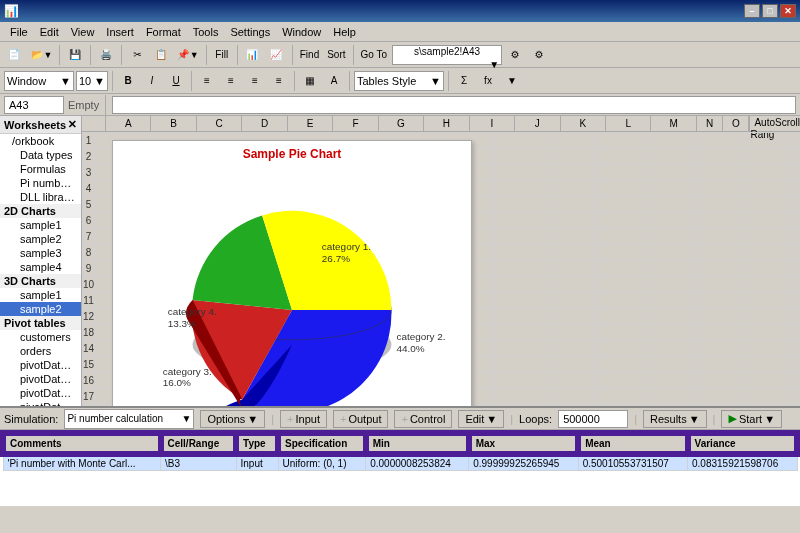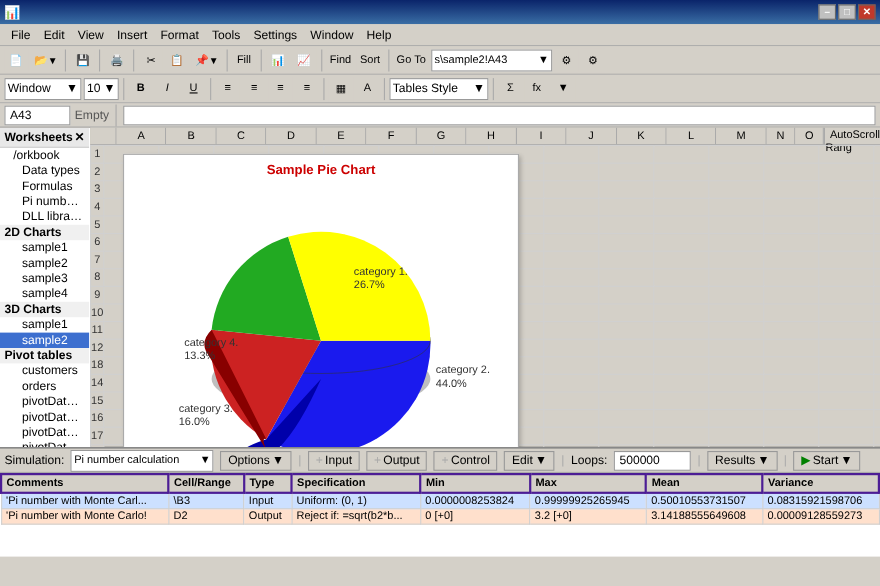--- a/index.html
+++ b/index.html
@@ -259,21 +259,21 @@
       flex: 1;
       overflow: auto;
     }
     .data-table table {
       width: 100%;
       border-collapse: collapse;
       font-size: 10px;
     }
     .data-table th {
       background: #d4d0c8;
-      border: 2px solid #4c1d95;
+      border: 6px solid #4c1d95;
       padding: 2px 4px;
       text-align: left;
       font-weight: bold;
     }
     .data-table td {
       border: 1px solid #d0d0d0;
       padding: 1px 4px;
       white-space: nowrap;
     }
     .data-table tr:nth-child(1) td { background: #cce0ff; }
@@ -326,21 +326,21 @@
   <div class="toolbar-sep"></div>
   <div class="toolbar-btn" style="font-size:10px;">Fill</div>
   <div class="toolbar-sep"></div>
   <div class="toolbar-btn">📊</div>
   <div class="toolbar-btn">📈</div>
   <div class="toolbar-sep"></div>
   <div class="toolbar-btn" style="font-size:10px;">Find</div>
   <div class="toolbar-btn" style="font-size:10px;">Sort</div>
   <div class="toolbar-sep"></div>
   <div class="toolbar-btn" style="font-size:10px;">Go To</div>
-  <div class="toolbar-dropdown" style="width:110px; font-size:10px;">
+  <div class="toolbar-dropdown" style="width:110px; font-size:10px;flex-direction:column;">
     <span style="font-size:10px;">s\sample2!A43</span>
     <span style="margin-left:auto;">▼</span>
   </div>
   <div class="toolbar-btn">⚙</div>
   <div class="toolbar-btn">⚙</div>
 </div>
 
 <div class="toolbar">
   <div class="toolbar-dropdown" style="width:70px;">
     <span>Window</span>
@@ -860,26 +860,16 @@
       <tr>
             <td>'Pi number with Monte Carl...</td>
             <td>\B3</td>
             <td>Input</td>
             <td>Uniform: (0, 1)</td>
             <td>0.0000008253824</td>
             <td>0.99999925265945</td>
             <td>0.50010553731507</td>
             <td>0.08315921598706</td>
           </tr>
-          <tr>
-            <td>'Pi number with Monte Carlo!</td>
-            <td>D2</td>
-            <td>Output</td>
-            <td>Reject if: =sqrt(b2*b...</td>
-            <td>0  [+0]</td>
-            <td>3.2  [+0]</td>
-            <td>3.14188555649608</td>
-            <td>0.00009128559273</td>
-          </tr>
         </tbody>
     </table>
   </div>
 </div>
 
 </body></html>

